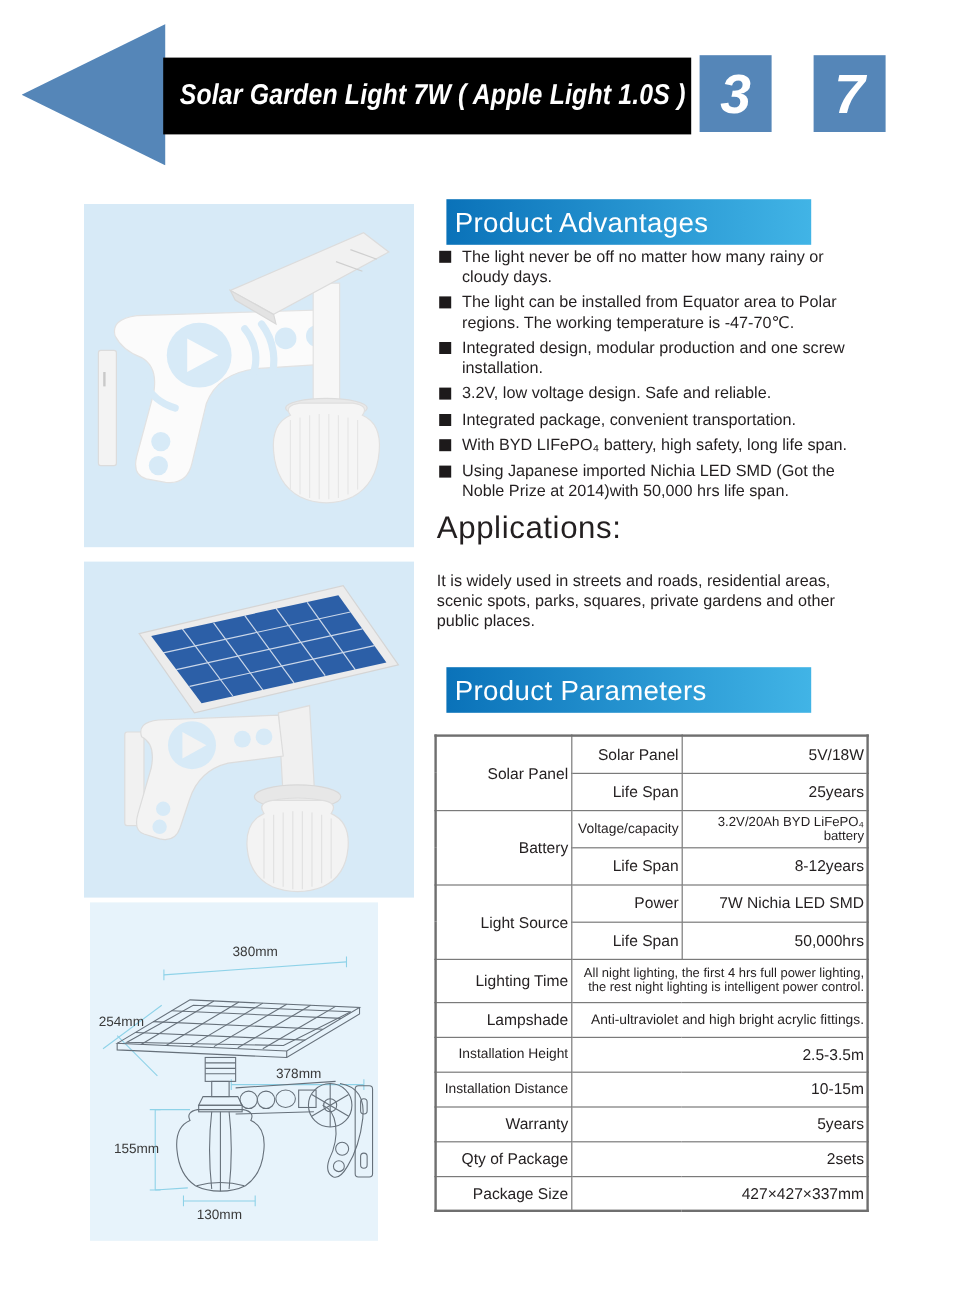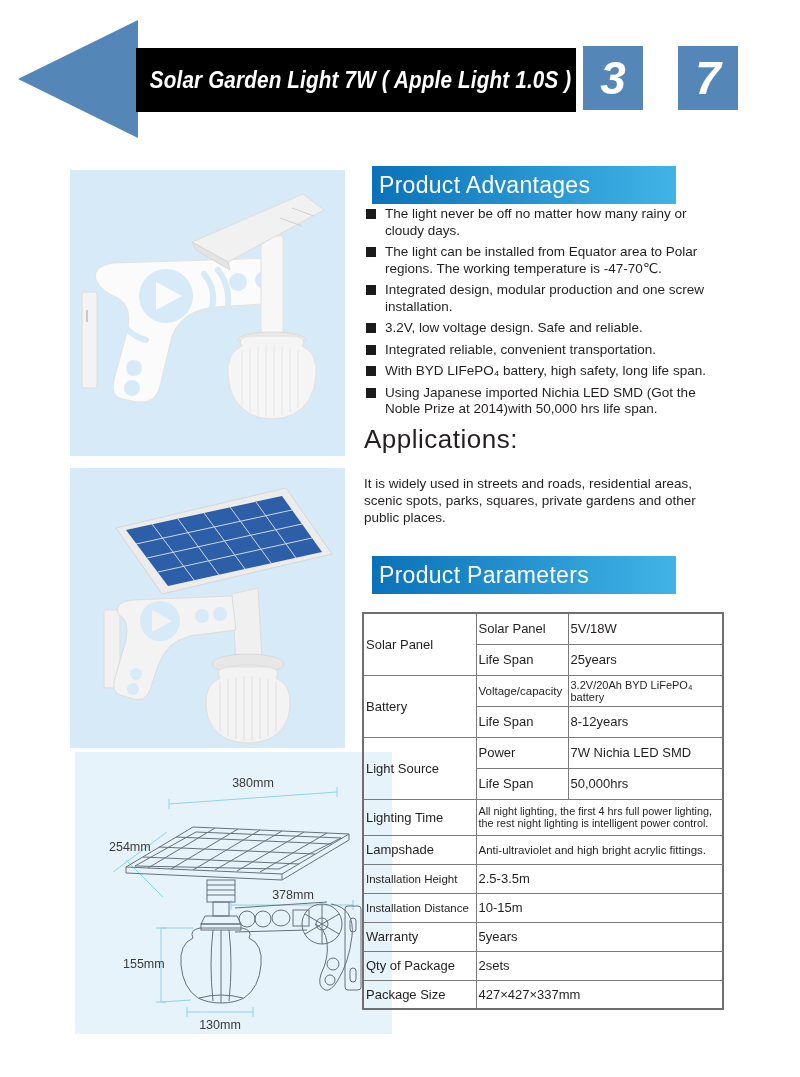--- a/index.html
+++ b/index.html
@@ -17,40 +17,40 @@
     letter-spacing:.2px;}
   .num-box{position:absolute;top:46px;width:60px;height:64px;background:#5586b8;
     color:#ffffff;font-weight:bold;font-style:italic;font-size:46px;
     display:flex;align-items:center;justify-content:center;}
   .num-box.first{left:583px;}
   .num-box.second{left:678px;}
   
   .photo-panel{position:absolute;background:#d7eaf7;}
   .photo1{left:70px;top:170px;width:275px;height:286px;}
   .photo2{left:70px;top:468px;width:275px;height:280px;}
-  .drawing{left:75px;top:752px;width:317px;height:282px;background:#e7f3fb;}
+  .drawing{left:75px;top:752px;width:240px;height:282px;background:#e7f3fb;}
   .photo-panel svg{display:block;width:100%;height:100%;}
   
   .section-bar{position:absolute;left:372px;width:304px;height:38px;
     background:linear-gradient(to right,#0a72b9,#41b4e6);
     color:#ffffff;font-size:23px;display:flex;align-items:center;
     padding-left:7px;box-sizing:border-box;letter-spacing:.3px;}
   .bar-advantages{top:166px;}
   .bar-parameters{top:556px;}
   .adv-list{position:absolute;left:366px;top:206px;width:362px;margin:0;padding:0;list-style:none;}
   .adv-list li{display:flex;gap:9px;margin-bottom:5px;font-size:13.5px;line-height:16.5px;}
   .bullet-square{flex:0 0 auto;width:10px;height:10px;background:#1d1a1b;margin-top:3px;}
   .apps-heading{position:absolute;left:364px;top:424px;font-size:26px;font-weight:400;
     letter-spacing:.5px;}
   .apps-text{position:absolute;left:364px;top:444px;width:368px;font-size:13.5px;line-height:17px;margin-top:31px;}
   
   .params-table{position:absolute;left:362px;top:612px;border-collapse:collapse;
     table-layout:fixed;width:360px;font-size:13px;}
   .params-table{border:2px solid #6f6f6f;}
-  .params-table td{border:1px solid #7a7a7a;text-align:left;vertical-align:middle;
+  .params-table td{border:1px solid #7a7a7a;text-align:right;vertical-align:middle;
     padding:0 2px;overflow:hidden;}
   .r-spec{height:31px;}
   .r-tall{height:36px;}
   .r-std{height:29px;}
   .fit{font-size:11.5px;}
   .fit-sm{font-size:11px;}
   .cell-2line{font-size:10.8px;line-height:12.5px;}
   
   text.dim-label{fill:#3a3a3a;font-size:12.5px;font-family:"Liberation Sans","DejaVu Sans",sans-serif;}
 </style>
@@ -238,21 +238,21 @@
     <li>
         <span class="bullet-square"></span>
         <span>Integrated design, modular production and one screw installation.</span>
       </li>
     <li>
         <span class="bullet-square"></span>
         <span>3.2V, low voltage design. Safe and reliable.</span>
       </li>
     <li>
         <span class="bullet-square"></span>
-        <span>Integrated reliable, convenient transportation.</span>
+        <span>Integrated package, convenient transportation.</span>
       </li>
     <li>
         <span class="bullet-square"></span>
         <span>With BYD LIFePO₄ battery, high safety, long life span.</span>
       </li>
     <li>
         <span class="bullet-square"></span>
         <span>Using Japanese imported Nichia LED SMD (Got the Noble Prize at 2014)with 50,000 hrs life span.</span>
       </li>
   </ul>

